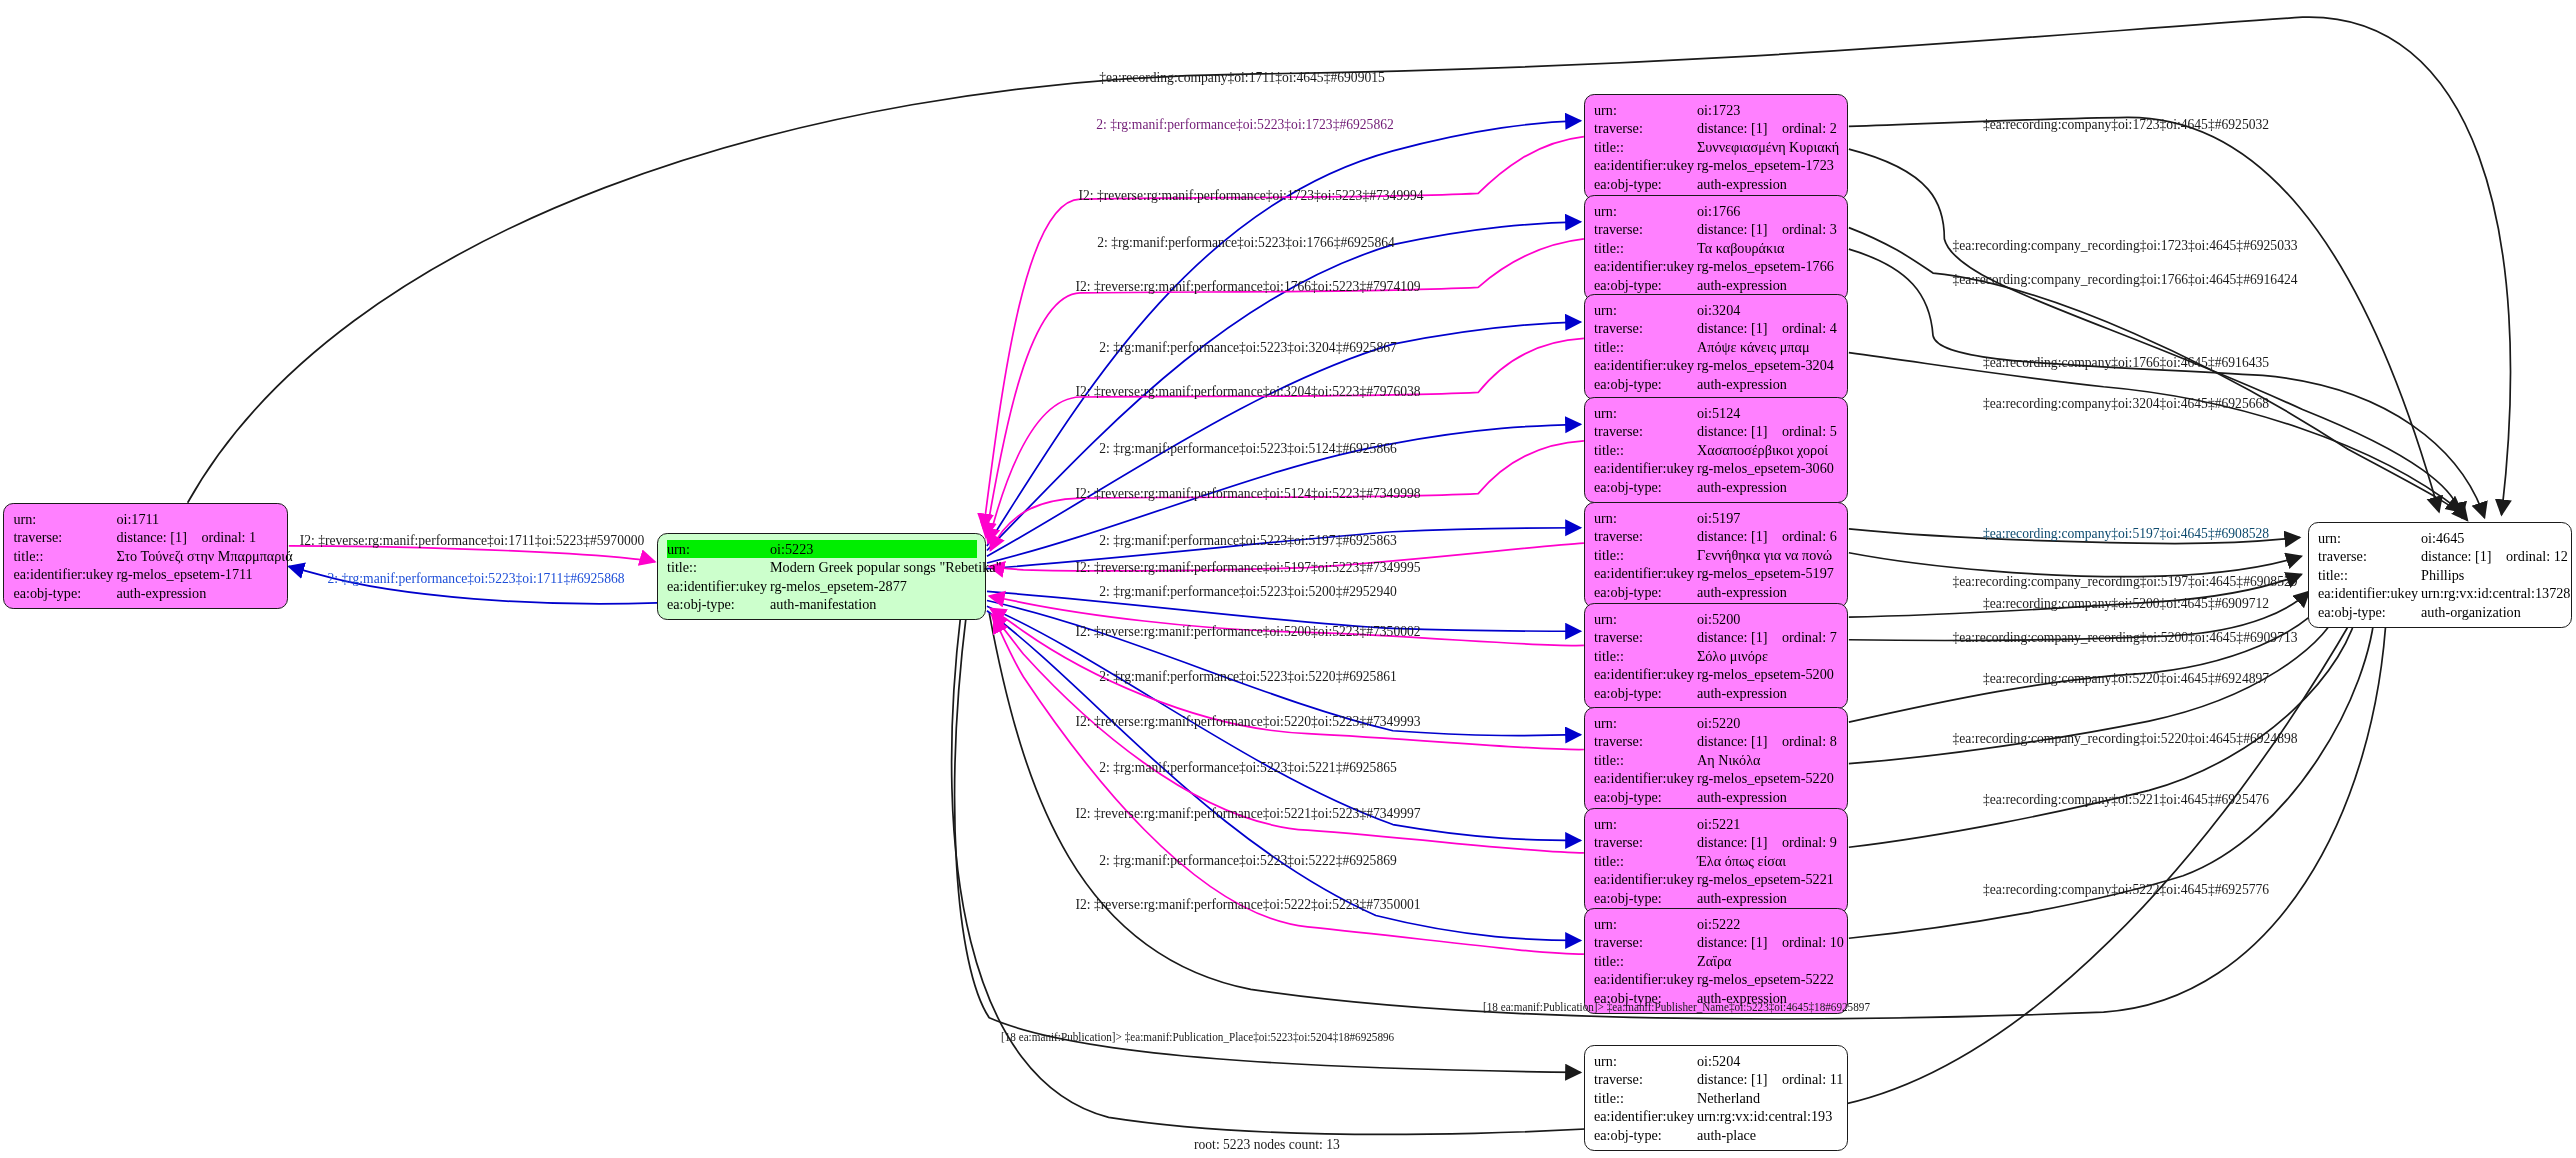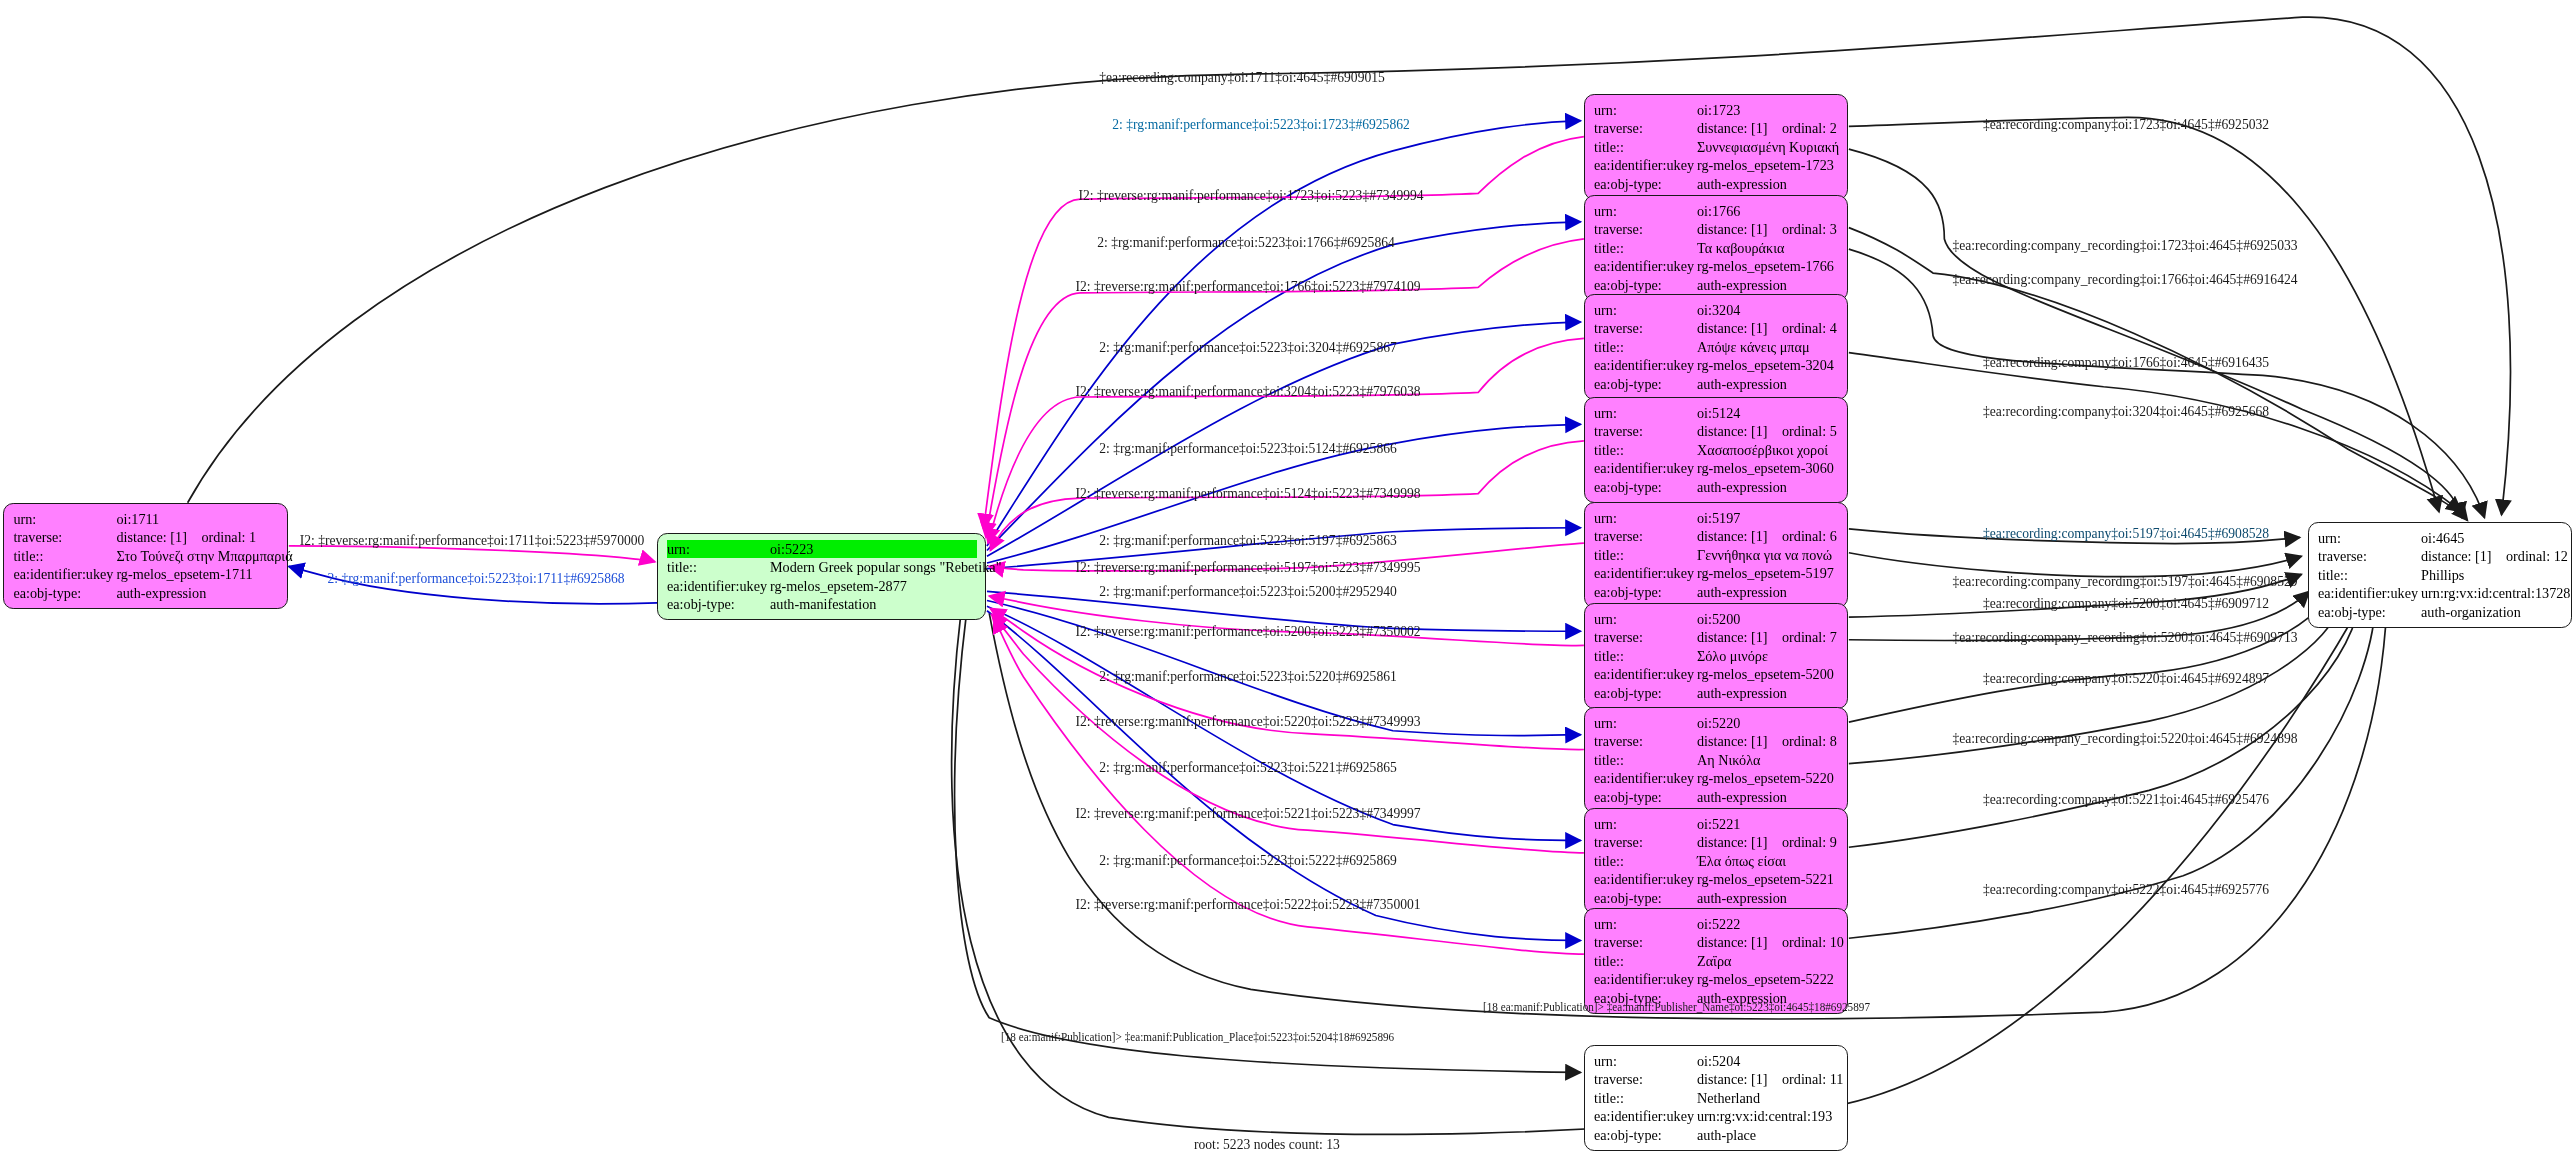--- a/index.html
+++ b/index.html
@@ -476,21 +476,21 @@
         <span class="val">urn:rg:vx:id:central:13728</span>
       </div>
     <div class="row">
         <span class="key">ea:obj-type:</span>
         <span class="val">auth-organization</span>
       </div>
   </div>
 
   <div id="edge-labels">
       <div class="elabel ctr" style="left: 1242px; top: 70px; color: rgb(26, 26, 26);">‡ea:recording:company‡oi:1711‡oi:4645‡#6909015</div>
-      <div class="elabel ctr" style="left: 1245px; top: 117px; color: #0369a1; margin-left: 16px;">2: ‡rg:manif:performance‡oi:5223‡oi:1723‡#6925862</div>
+      <div class="elabel ctr" style="left: 1245px; top: 117px; color: #701a75;">2: ‡rg:manif:performance‡oi:5223‡oi:1723‡#6925862</div>
       <div class="elabel ctr" style="left: 1251px; top: 188px; color: rgb(26, 26, 26);">I2: ‡reverse:rg:manif:performance‡oi:1723‡oi:5223‡#7349994</div>
       <div class="elabel ctr" style="left: 1246px; top: 235px; color: rgb(26, 26, 26);">2: ‡rg:manif:performance‡oi:5223‡oi:1766‡#6925864</div>
       <div class="elabel ctr" style="left: 1248px; top: 279px; color: rgb(26, 26, 26);">I2: ‡reverse:rg:manif:performance‡oi:1766‡oi:5223‡#7974109</div>
       <div class="elabel ctr" style="left: 1248px; top: 340px; color: rgb(26, 26, 26);">2: ‡rg:manif:performance‡oi:5223‡oi:3204‡#6925867</div>
       <div class="elabel ctr" style="left: 1248px; top: 384px; color: rgb(26, 26, 26);">I2: ‡reverse:rg:manif:performance‡oi:3204‡oi:5223‡#7976038</div>
       <div class="elabel ctr" style="left: 1248px; top: 441px; color: rgb(26, 26, 26);">2: ‡rg:manif:performance‡oi:5223‡oi:5124‡#6925866</div>
       <div class="elabel ctr" style="left: 1248px; top: 486px; color: rgb(26, 26, 26);">I2: ‡reverse:rg:manif:performance‡oi:5124‡oi:5223‡#7349998</div>
       <div class="elabel ctr" style="left: 1248px; top: 533px; color: rgb(26, 26, 26);">2: ‡rg:manif:performance‡oi:5223‡oi:5197‡#6925863</div>
       <div class="elabel ctr" style="left: 1248px; top: 560px; color: rgb(26, 26, 26);">I2: ‡reverse:rg:manif:performance‡oi:5197‡oi:5223‡#7349995</div>
       <div class="elabel ctr" style="left: 1248px; top: 584px; color: rgb(26, 26, 26);">2: ‡rg:manif:performance‡oi:5223‡oi:5200‡#2952940</div>
@@ -500,21 +500,21 @@
       <div class="elabel ctr" style="left: 1248px; top: 760px; color: rgb(26, 26, 26);">2: ‡rg:manif:performance‡oi:5223‡oi:5221‡#6925865</div>
       <div class="elabel ctr" style="left: 1248px; top: 806px; color: rgb(26, 26, 26);">I2: ‡reverse:rg:manif:performance‡oi:5221‡oi:5223‡#7349997</div>
       <div class="elabel ctr" style="left: 1248px; top: 853px; color: rgb(26, 26, 26);">2: ‡rg:manif:performance‡oi:5223‡oi:5222‡#6925869</div>
       <div class="elabel ctr" style="left: 1248px; top: 897px; color: rgb(26, 26, 26);">I2: ‡reverse:rg:manif:performance‡oi:5222‡oi:5223‡#7350001</div>
       <div class="elabel ctr" style="left: 472px; top: 533px; color: rgb(26, 26, 26);">I2: ‡reverse:rg:manif:performance‡oi:1711‡oi:5223‡#5970000</div>
       <div class="elabel ctr" style="left: 476px; top: 571px; color: #1d4ed8;">2: ‡rg:manif:performance‡oi:5223‡oi:1711‡#6925868</div>
       <div class="elabel ctr" style="left: 2126px; top: 117px; color: rgb(26, 26, 26);">‡ea:recording:company‡oi:1723‡oi:4645‡#6925032</div>
       <div class="elabel ctr" style="left: 2125px; top: 238px; color: rgb(26, 26, 26);">‡ea:recording:company_recording‡oi:1723‡oi:4645‡#6925033</div>
       <div class="elabel ctr" style="left: 2125px; top: 272px; color: rgb(26, 26, 26);">‡ea:recording:company_recording‡oi:1766‡oi:4645‡#6916424</div>
       <div class="elabel ctr" style="left: 2126px; top: 355px; color: rgb(26, 26, 26);">‡ea:recording:company‡oi:1766‡oi:4645‡#6916435</div>
-      <div class="elabel ctr" style="left: 2126px; top: 396px; color: rgb(26, 26, 26); margin-top: 8px;">‡ea:recording:company‡oi:3204‡oi:4645‡#6925668</div>
+      <div class="elabel ctr" style="left: 2126px; top: 396px; color: rgb(26, 26, 26);">‡ea:recording:company‡oi:3204‡oi:4645‡#6925668</div>
       <div class="elabel ctr" style="left: 2126px; top: 526px; color: #0c4a6e;">‡ea:recording:company‡oi:5197‡oi:4645‡#6908528</div>
       <div class="elabel ctr" style="left: 2125px; top: 574px; color: rgb(26, 26, 26);">‡ea:recording:company_recording‡oi:5197‡oi:4645‡#6908529</div>
       <div class="elabel ctr" style="left: 2126px; top: 596px; color: rgb(26, 26, 26);">‡ea:recording:company‡oi:5200‡oi:4645‡#6909712</div>
       <div class="elabel ctr" style="left: 2125px; top: 630px; color: rgb(26, 26, 26);">‡ea:recording:company_recording‡oi:5200‡oi:4645‡#6909713</div>
       <div class="elabel ctr" style="left: 2126px; top: 671px; color: rgb(26, 26, 26);">‡ea:recording:company‡oi:5220‡oi:4645‡#6924897</div>
       <div class="elabel ctr" style="left: 2125px; top: 731px; color: rgb(26, 26, 26);">‡ea:recording:company_recording‡oi:5220‡oi:4645‡#6924898</div>
       <div class="elabel ctr" style="left: 2126px; top: 792px; color: rgb(26, 26, 26);">‡ea:recording:company‡oi:5221‡oi:4645‡#6925476</div>
       <div class="elabel ctr" style="left: 2126px; top: 882px; color: rgb(26, 26, 26);">‡ea:recording:company‡oi:5222‡oi:4645‡#6925776</div>
       <div class="elabel narrow" style="left: 1483px; top: 999px; color: rgb(26, 26, 26);">[18 ea:manif:Publication]&gt; ‡ea:manif:Publisher_Name‡oi:5223‡oi:4645‡18#6925897</div>
       <div class="elabel narrow" style="left: 1001px; top: 1029px; color: rgb(26, 26, 26);">[18 ea:manif:Publication]&gt; ‡ea:manif:Publication_Place‡oi:5223‡oi:5204‡18#6925896</div>

